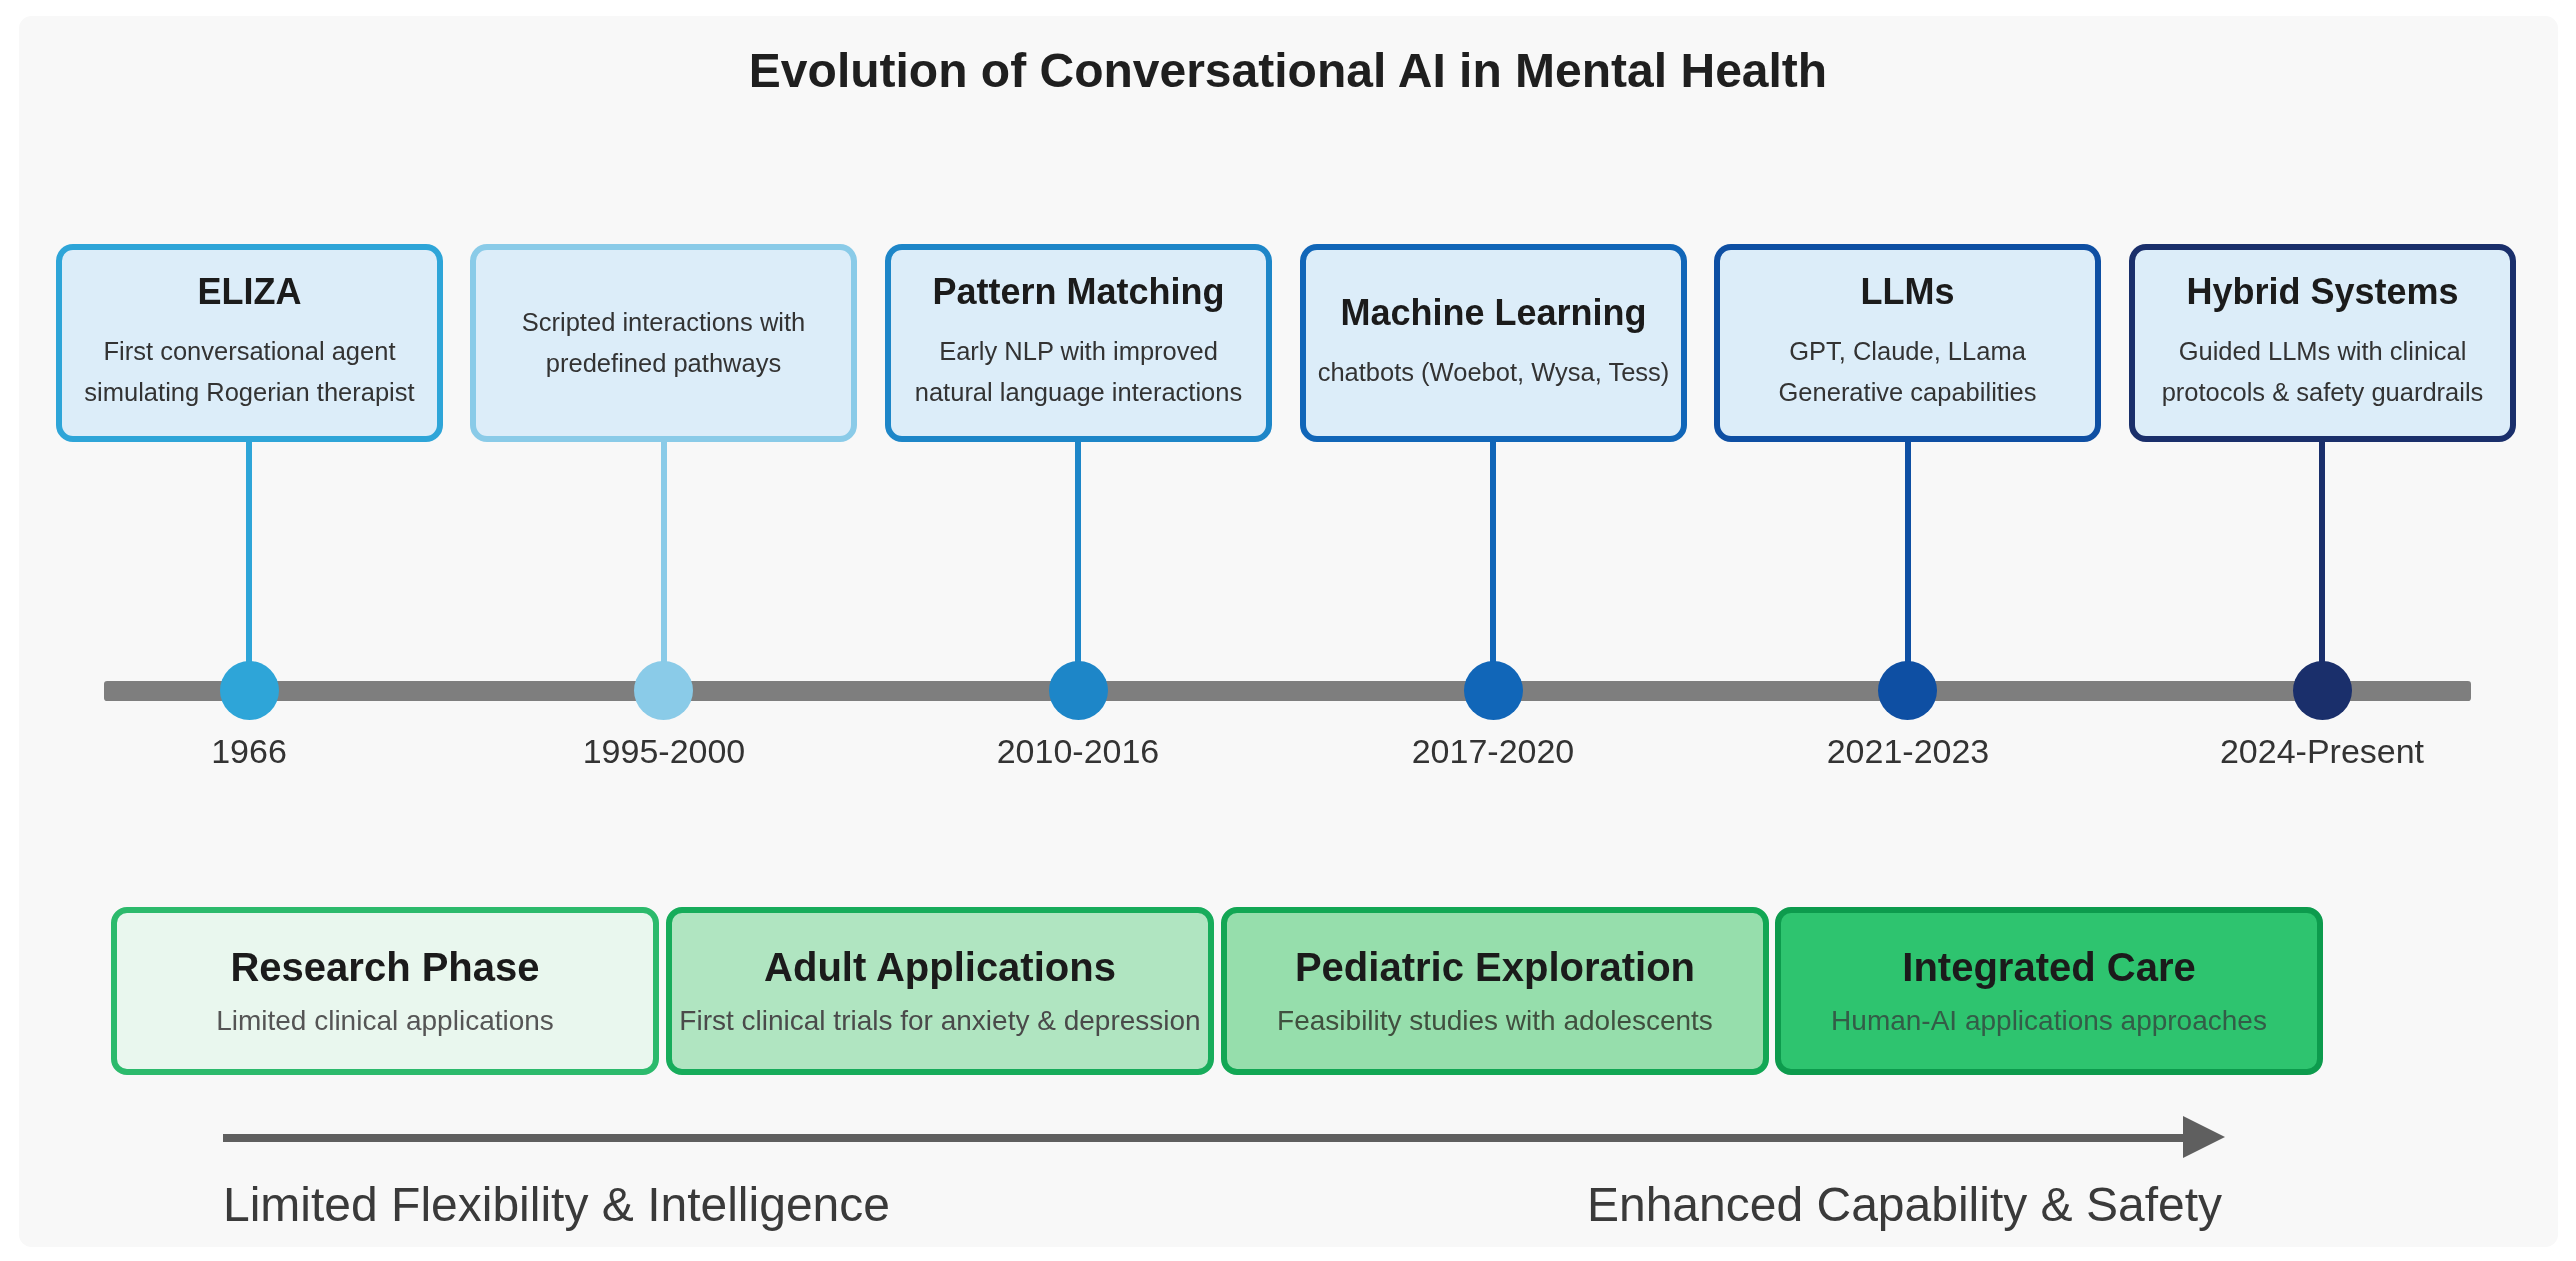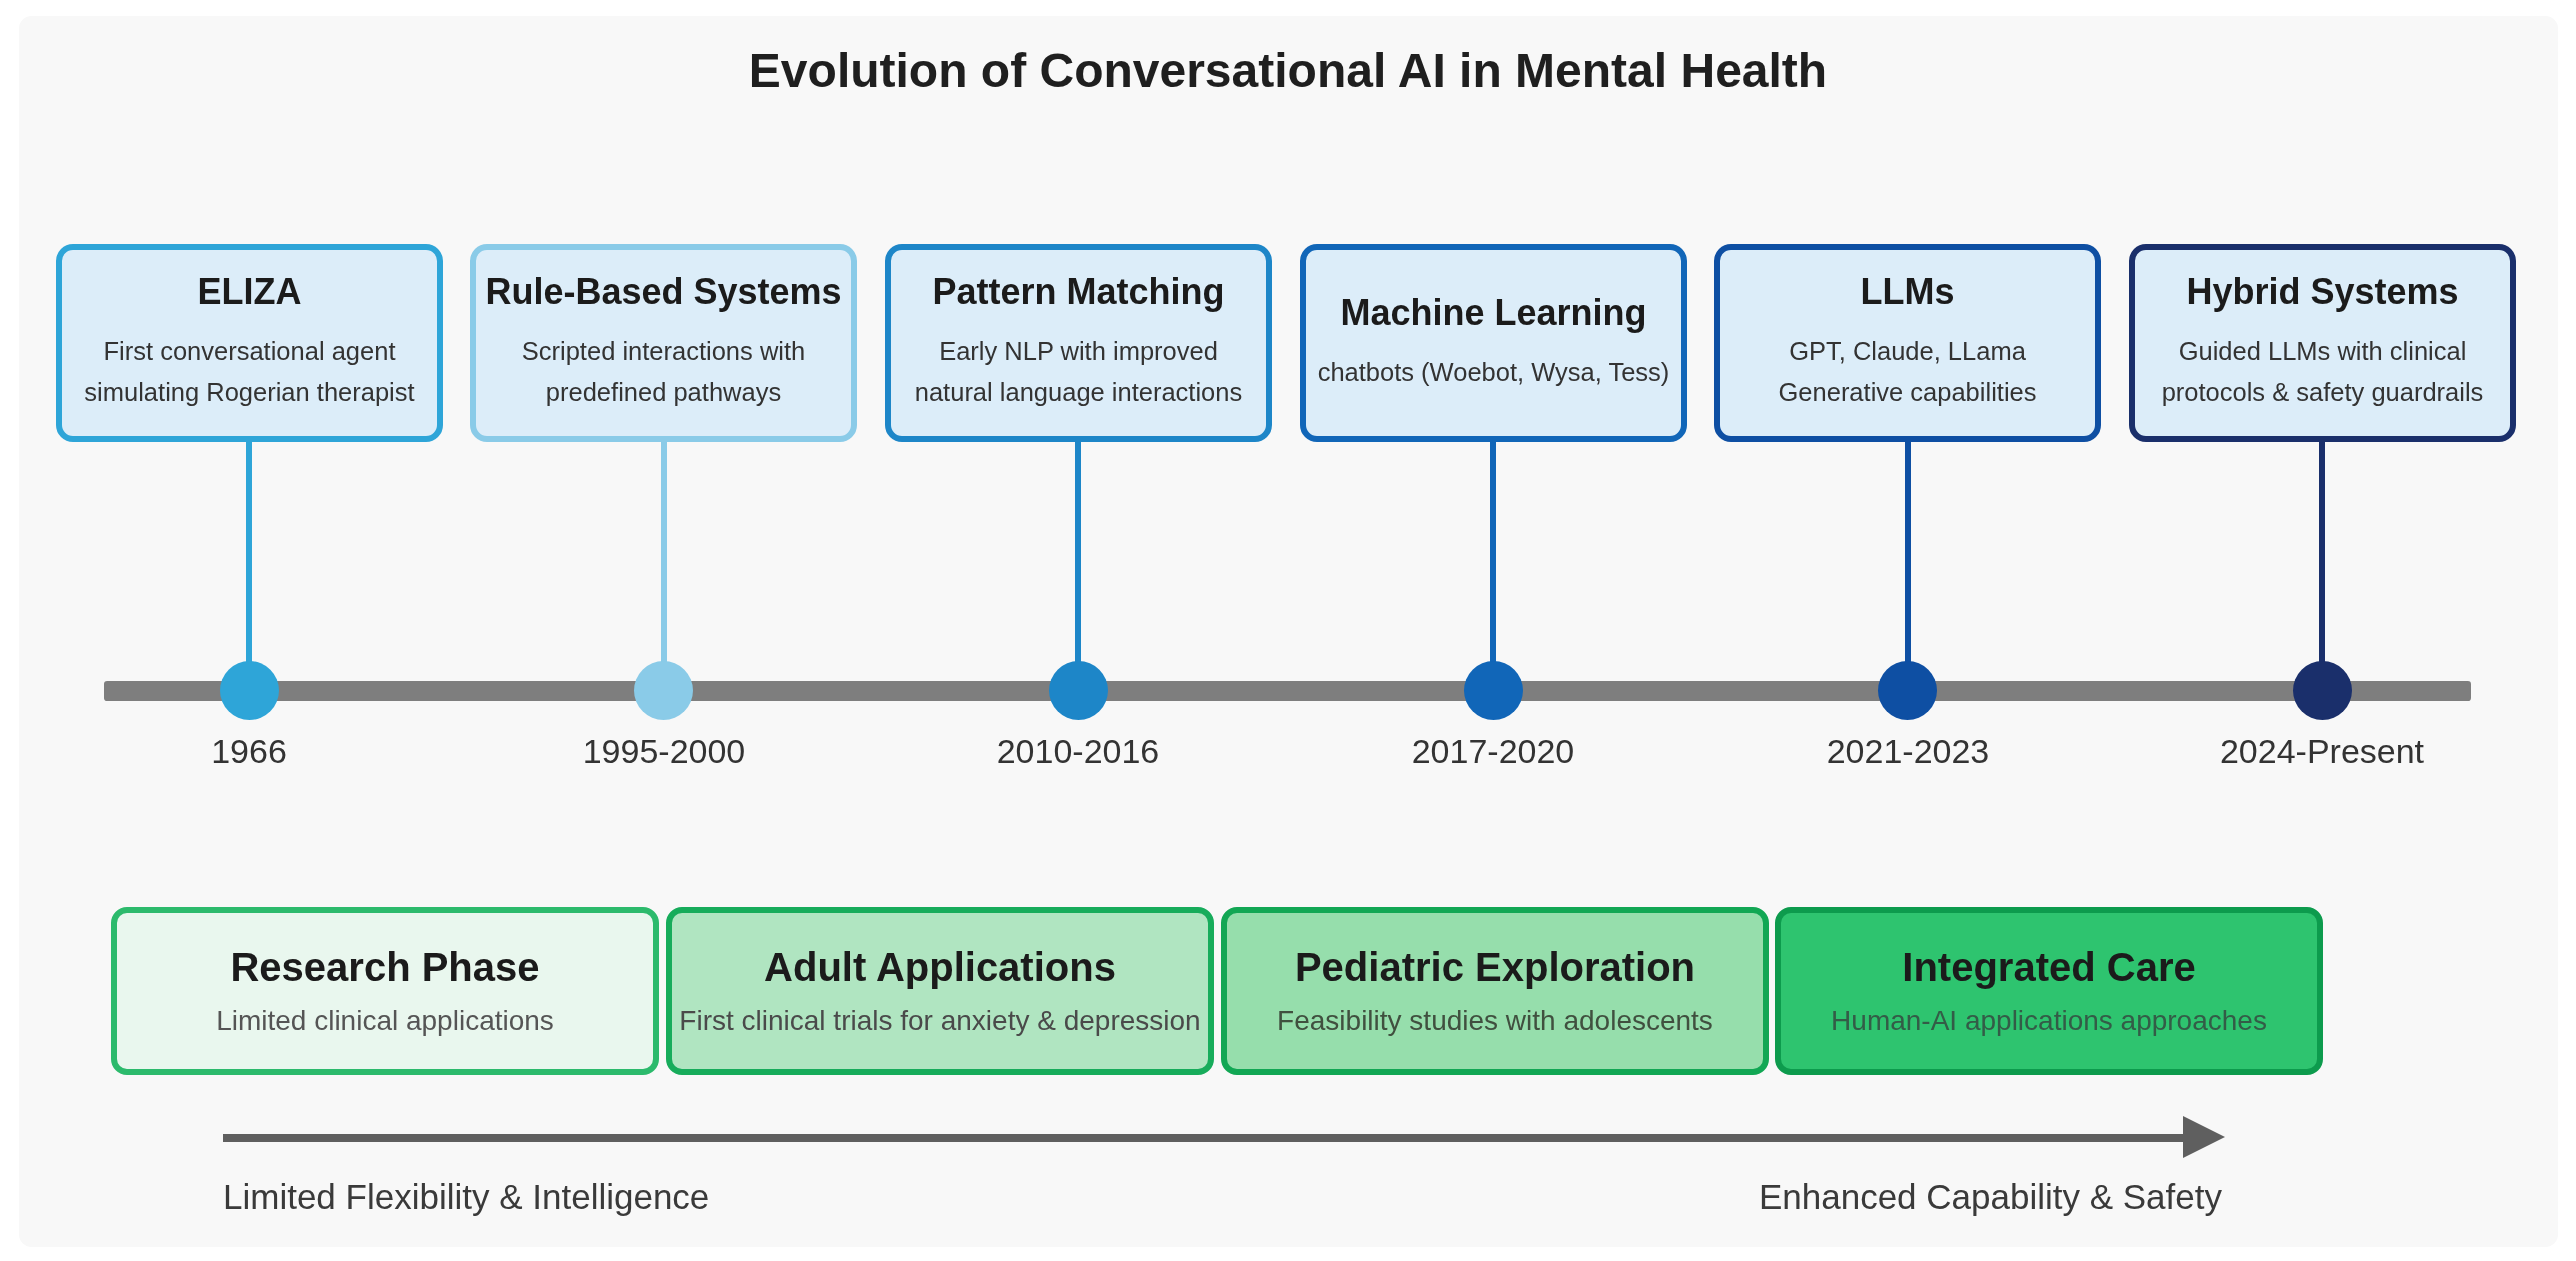--- a/index.html
+++ b/index.html
@@ -35,21 +35,21 @@
     display:flex; flex-direction:column; justify-content:center; align-items:center; gap:20px;
   }
   .phase-title { font-size:40px; font-weight:bold; color:#1b1b1b; text-align:center; line-height:1; }
   .phase-desc { font-size:28px; text-align:center; line-height:1; }
   
   .spectrum-line { position:absolute; left:223px; top:1134px; width:1963px; height:7.7px; }
   .spectrum-head {
     position:absolute; left:2183px; top:1116px; width:0; height:0;
     border-top:21.7px solid transparent; border-bottom:21.7px solid transparent;
   }
-  .spectrum-label { position:absolute; top:1177px; font-size:35px; color:#3a3a3a; }
+  .spectrum-label { position:absolute; top:1177px; font-size:48px; color:#3a3a3a; }
   .spectrum-label.left { left:223px; }
   .spectrum-label.right { left:1448px; width:774px; text-align:right; }
 </style>
 </head>
 <body>
 
 <div class="page">
   <div class="canvas"></div>
 
   <div class="diagram-title">Evolution of Conversational AI in Mental Health</div>
@@ -57,21 +57,20 @@
   <div id="milestone-layer">
       <div class="milestone-card" style="left: 56px; --accent: #2EA5D8; --fill: #DCEDF9;">
     <div class="milestone-title">ELIZA</div>
     <div class="milestone-desc">
           <div>First conversational agent</div>
           <div>simulating Rogerian therapist</div>
         </div>
   </div>
       <div class="connector" style="left: 246px; background: rgb(46, 165, 216);"></div>
       <div class="milestone-card" style="left: 470px; --accent: #8ACBE8; --fill: #DCEDF9;">
-    <div class="milestone-title">Rule-Based Systems</div>
     <div class="milestone-desc">
           <div>Scripted interactions with</div>
           <div>predefined pathways</div>
         </div>
   </div>
       <div class="connector" style="left: 661px; background: rgb(138, 203, 232);"></div>
       <div class="milestone-card" style="left: 885px; --accent: #1D86C8; --fill: #DCEDF9;">
     <div class="milestone-title">Pattern Matching</div>
     <div class="milestone-desc">
           <div>Early NLP with improved</div>

